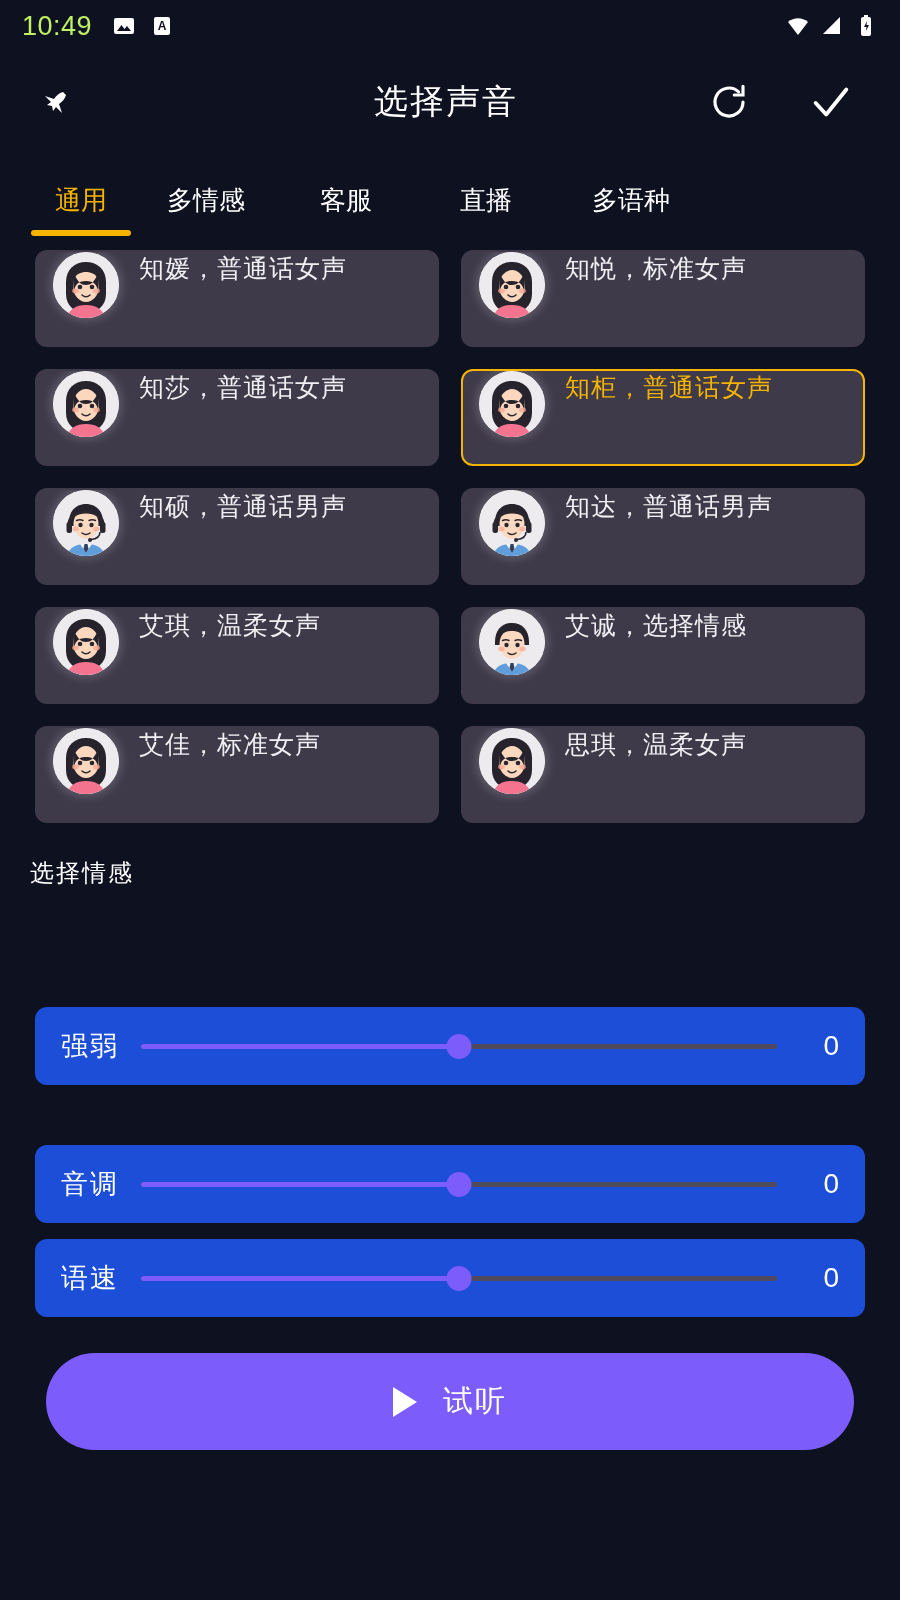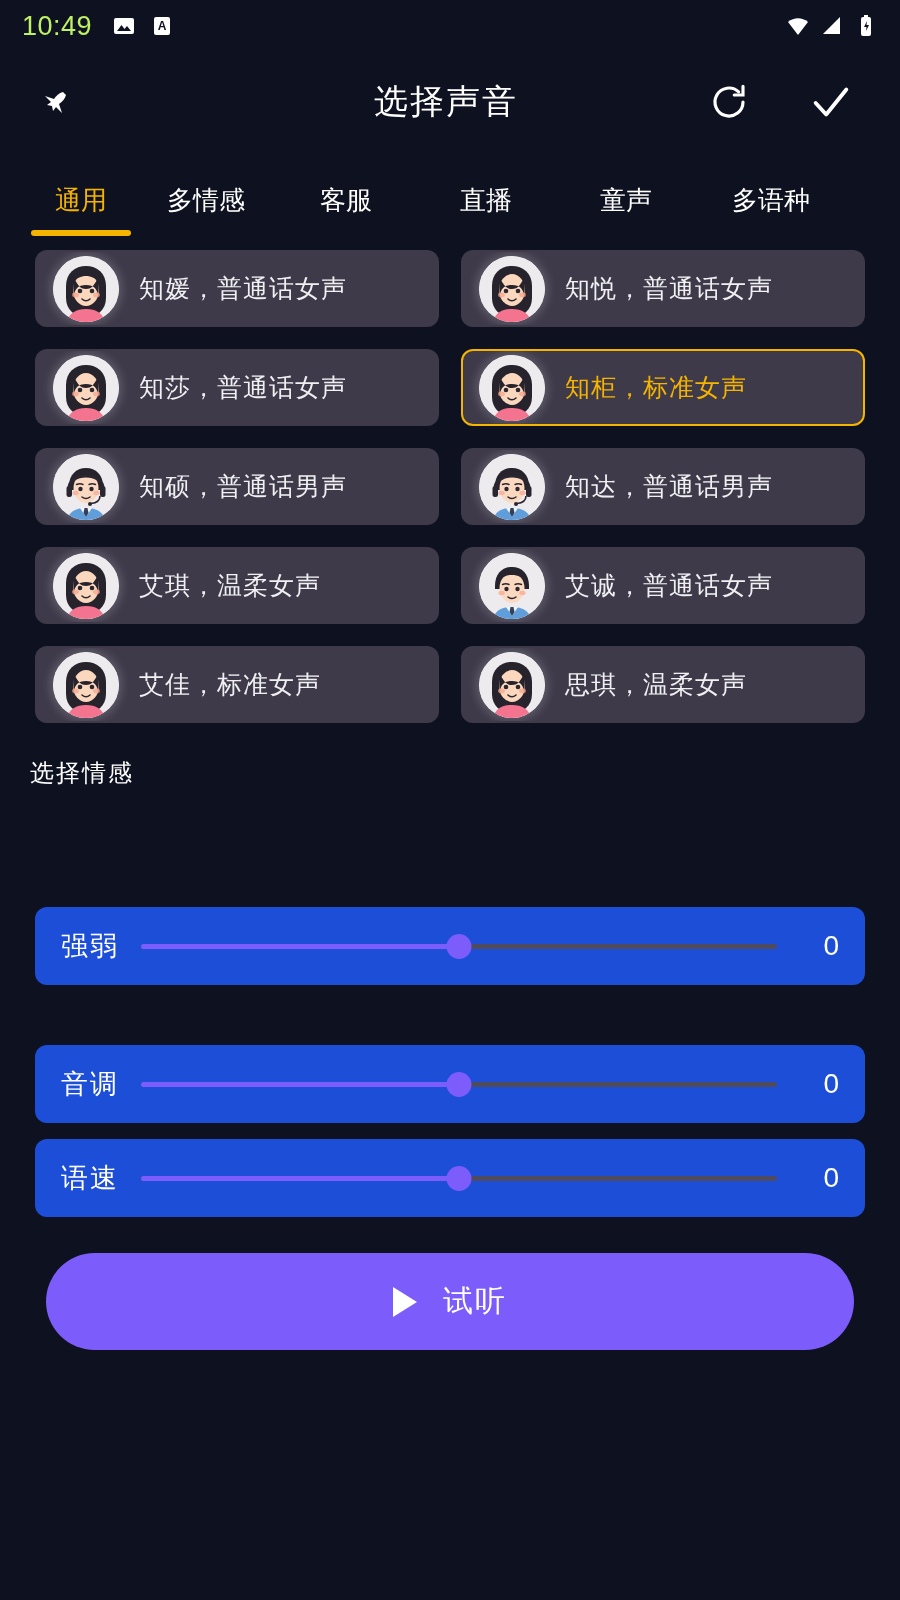--- a/index.html
+++ b/index.html
@@ -58,22 +58,22 @@
     background: #f5b400; display: none;
   }
   .tab.active .underline { display: block; }
 
   
   .voice-grid {
     display: grid; grid-template-columns: 1fr 1fr;
     gap: 22px 22px; padding: 10px 35px 0 35px;
   }
   .voice-card {
-    height: 77px; border-radius: 12px; background: #3e3a4a;
-    display: flex; align-items: center; gap: 20px;
+    height: 97px; border-radius: 12px; background: #3e3a4a;
+    display: flex; align-items: flex-start; gap: 20px;
     padding: 0 16px; cursor: pointer; border: 2px solid transparent;
     overflow: hidden;
   }
   .voice-card.selected {
     background: #3e3a4a; border-color: #f5b400;
   }
   .voice-name { color: #f0f0f2; font-size: 25px; letter-spacing: 1px; }
   .voice-card.selected .voice-name { color: #f5b400; }
 
   .avatar {
@@ -204,24 +204,20 @@
 
     </div>
     <div class="tab" style="flex:0 0 140px">
       <span class="tab-label">客服</span>
 
     </div>
     <div class="tab" style="flex:0 0 140px">
       <span class="tab-label">直播</span>
 
     </div>
-    <div class="tab" style="flex:0 0 140px">
-      <span class="tab-label">童声</span>
-
-    </div>
     <div class="tab" style="flex:0 0 150px">
       <span class="tab-label">多语种</span>
 
     </div>
   </div>
 
   <div class="voice-grid">
 
     <div class="voice-card">
       <span class="avatar">
@@ -250,21 +246,21 @@
           <ellipse cx="33" cy="34" rx="13" ry="16" fill="#fad7bd"></ellipse>
           <path d="M21 22c4 8 7 11 12 11s8-3 12-11c1 6 1 12 0 17-1-6-4-10-12-10s-11 4-12 10c-1-5-1-11 0-17z" fill="#26232c"></path>
           <circle cx="27" cy="35" r="2.3" fill="#2a2630"></circle>
           <circle cx="39" cy="35" r="2.3" fill="#2a2630"></circle>
           <ellipse cx="22.5" cy="39" rx="3.4" ry="2.4" fill="#f7a68f" opacity=".75"></ellipse>
           <ellipse cx="43.5" cy="39" rx="3.4" ry="2.4" fill="#f7a68f" opacity=".75"></ellipse>
           <path d="M29 43q4 3.5 8 0" stroke="#2a2630" stroke-width="1.6" fill="none" stroke-linecap="round"></path>
           <path d="M14 66c2-9 9-13 19-13s17 4 19 13z" fill="#f4738f"></path>
         </svg>
       </span>
-      <span class="voice-name">知悦，普通话女声</span>
+      <span class="voice-name">知悦，标准女声</span>
     </div>
 
     <div class="voice-card">
       <span class="avatar">
         <svg viewBox="0 0 66 66" width="66" height="66">
           <circle cx="33" cy="33" r="33" fill="#edebee"></circle>
           <path d="M13 30c0-13 9-20 20-20s20 7 20 20v12c0 12-9 19-20 19s-20-7-20-19z" fill="#26232c"></path>
           <ellipse cx="33" cy="34" rx="13" ry="16" fill="#fad7bd"></ellipse>
           <path d="M21 22c4 8 7 11 12 11s8-3 12-11c1 6 1 12 0 17-1-6-4-10-12-10s-11 4-12 10c-1-5-1-11 0-17z" fill="#26232c"></path>
           <circle cx="27" cy="35" r="2.3" fill="#2a2630"></circle>
@@ -286,21 +282,21 @@
           <ellipse cx="33" cy="34" rx="13" ry="16" fill="#fad7bd"></ellipse>
           <path d="M21 22c4 8 7 11 12 11s8-3 12-11c1 6 1 12 0 17-1-6-4-10-12-10s-11 4-12 10c-1-5-1-11 0-17z" fill="#26232c"></path>
           <circle cx="27" cy="35" r="2.3" fill="#2a2630"></circle>
           <circle cx="39" cy="35" r="2.3" fill="#2a2630"></circle>
           <ellipse cx="22.5" cy="39" rx="3.4" ry="2.4" fill="#f7a68f" opacity=".75"></ellipse>
           <ellipse cx="43.5" cy="39" rx="3.4" ry="2.4" fill="#f7a68f" opacity=".75"></ellipse>
           <path d="M29 43q4 3.5 8 0" stroke="#2a2630" stroke-width="1.6" fill="none" stroke-linecap="round"></path>
           <path d="M14 66c2-9 9-13 19-13s17 4 19 13z" fill="#f4738f"></path>
         </svg>
       </span>
-      <span class="voice-name">知柜，标准女声</span>
+      <span class="voice-name">知柜，普通话女声</span>
     </div>
 
     <div class="voice-card">
       <span class="avatar">
         <svg viewBox="0 0 66 66" width="66" height="66">
           <circle cx="33" cy="33" r="33" fill="#edebee"></circle>
           <path d="M16 32c0-11 7-18 17-18s17 7 17 18v4H16z" fill="#26232c"></path>
           <ellipse cx="33" cy="34" rx="12.5" ry="15" fill="#fbd9c0"></ellipse>
           <path d="M19 30c1-10 7-15 14-15s13 5 14 15c-3-6-8-8-14-8s-11 2-14 8z" fill="#26232c"></path>
           <circle cx="27.5" cy="35" r="2.2" fill="#2a2630"></circle>
@@ -380,21 +376,21 @@
           <path d="M23.5 31.5q3.5-1.5 6.5 0" stroke="#2a2630" stroke-width="1.4" fill="none" stroke-linecap="round"></path>
           <path d="M36 31.5q3-1.5 6.5 0" stroke="#2a2630" stroke-width="1.4" fill="none" stroke-linecap="round"></path>
           <ellipse cx="22.5" cy="40" rx="3.2" ry="2.2" fill="#f7a68f" opacity=".7"></ellipse>
           <ellipse cx="43.5" cy="40" rx="3.2" ry="2.2" fill="#f7a68f" opacity=".7"></ellipse>
           <path d="M29 44q4 3.2 8 0" stroke="#2a2630" stroke-width="1.5" fill="none" stroke-linecap="round"></path>
           <path d="M14 66c2-8 8-12 19-12s17 4 19 12z" fill="#5f9ddb"></path>
           <path d="M27 54h12l-6 9z" fill="#f2f4f7"></path>
           <path d="M31.5 54h3l1 5-2.5 4-2.5-4z" fill="#32405c"></path>
         </svg>
       </span>
-      <span class="voice-name">艾诚，普通话女声</span>
+      <span class="voice-name">艾诚，选择情感</span>
     </div>
 
     <div class="voice-card">
       <span class="avatar">
         <svg viewBox="0 0 66 66" width="66" height="66">
           <circle cx="33" cy="33" r="33" fill="#edebee"></circle>
           <path d="M13 30c0-13 9-20 20-20s20 7 20 20v12c0 12-9 19-20 19s-20-7-20-19z" fill="#26232c"></path>
           <ellipse cx="33" cy="34" rx="13" ry="16" fill="#fad7bd"></ellipse>
           <path d="M21 22c4 8 7 11 12 11s8-3 12-11c1 6 1 12 0 17-1-6-4-10-12-10s-11 4-12 10c-1-5-1-11 0-17z" fill="#26232c"></path>
           <circle cx="27" cy="35" r="2.3" fill="#2a2630"></circle>

